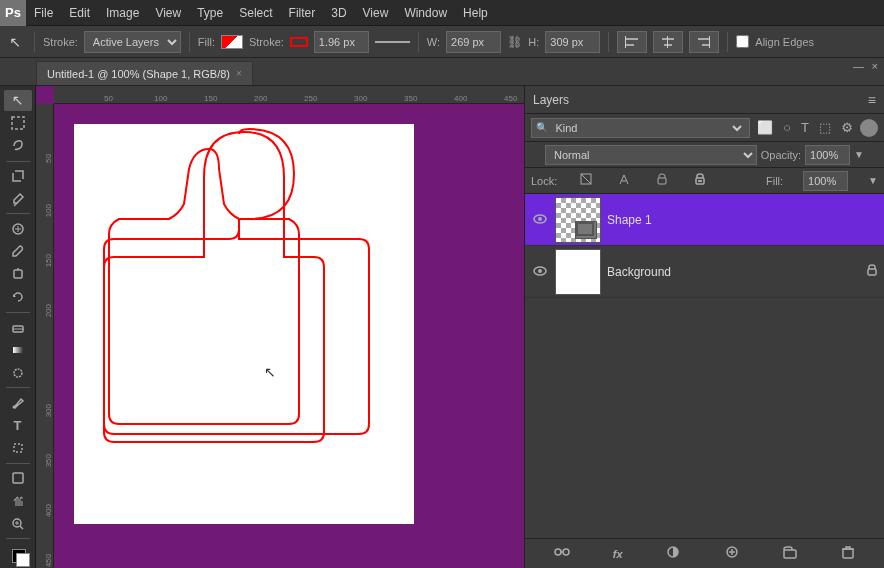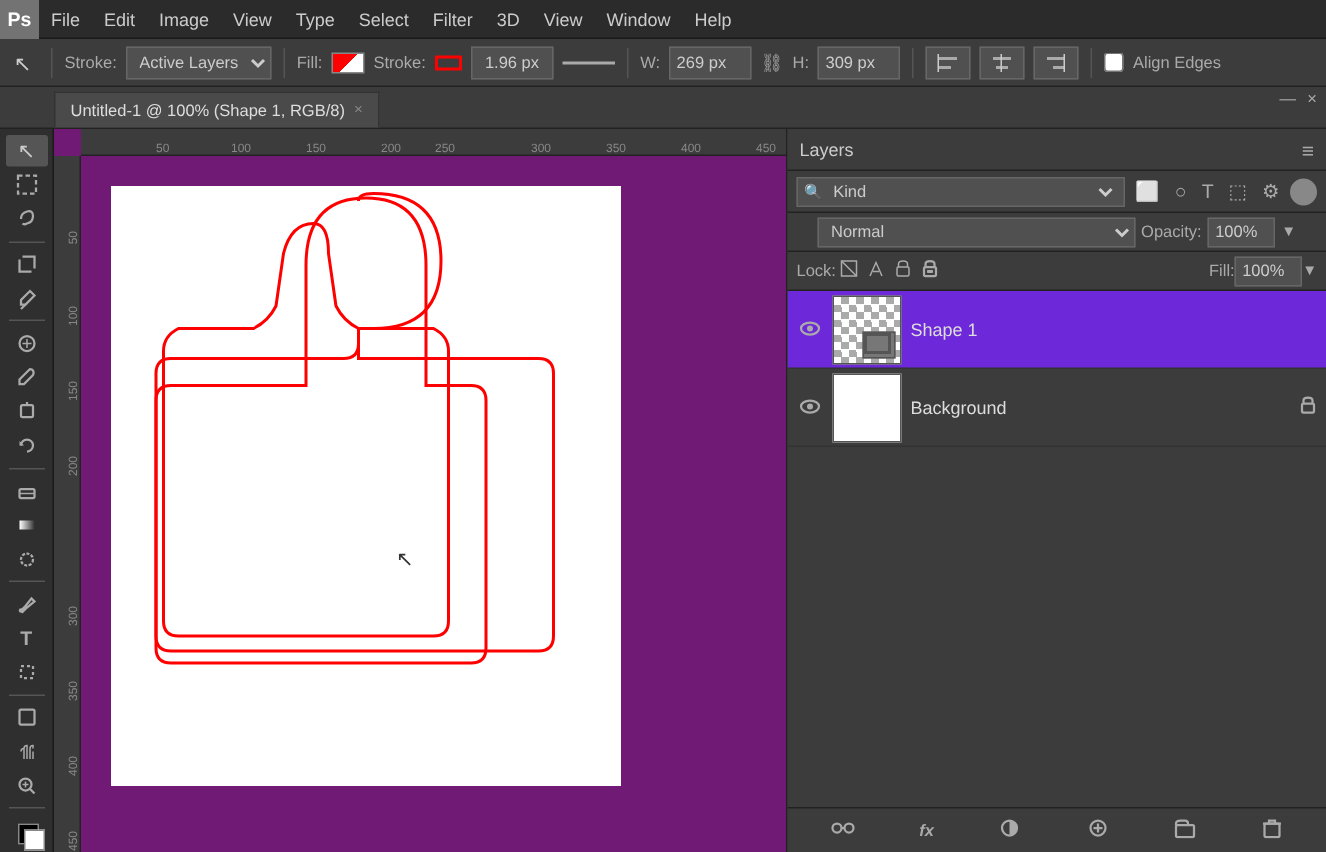--- a/index.html
+++ b/index.html
@@ -120,21 +120,21 @@
       background: #505050; border: 1px solid #666; color: #ccc; font-size: 11px; height: 20px; padding: 0 4px; flex: 1; cursor: pointer;
     }
     .opacity-label { color: #aaa; font-size: 11px; }
     .opacity-input {
       background: #505050; border: 1px solid #666; color: #ccc; font-size: 11px; height: 20px; width: 45px; padding: 0 4px;
     }
     .opacity-arrow { color: #aaa; font-size: 10px; cursor: pointer; }
 
     
     #lock-row {
-      height: 26px; background: #3c3c3c; display: flex; align-items: center; padding: 0 6px; gap: 0;
+      height: 26px; background: #3c3c3c; display: flex; align-items: center; padding: 0 6px; gap: 20px;
       border-bottom: 1px solid #222;
     }
     .lock-label { color: #aaa; font-size: 11px; }
     .lock-icon-btn { color: #aaa; font-size: 12px; cursor: pointer; padding: 0 2px; }
     .fill-label { color: #aaa; font-size: 11px; margin-left: auto; }
     .fill-input {
       background: #505050; border: 1px solid #666; color: #ccc; font-size: 11px; height: 20px; width: 45px; padding: 0 4px;
     }
     .fill-arrow { color: #aaa; font-size: 10px; cursor: pointer; }
 
@@ -190,21 +190,21 @@
   <div class="toolbar-divider"></div>
   <span class="toolbar-label">Stroke:</span>
   <select class="toolbar-select">
     <option>Active Layers</option>
   </select>
   <div class="toolbar-divider"></div>
   <span class="toolbar-label">Fill:</span>
   <div style="width:22px;height:14px;background:linear-gradient(135deg,#f00 0%,#f00 50%,#fff 50%);border:1px solid #888;"></div>
   <span class="toolbar-label">Stroke:</span>
   <div class="stroke-red-box"></div>
-  <input class="toolbar-input" style="width: 55px; text-align: center;" value="1.96 px">
+  <input class="toolbar-input" style="width: 55px;" value="1.96 px">
   <div style="width:35px;height:16px;display:flex;align-items:center;">
     <div style="width:100%;height:2px;background:#aaa;"></div>
   </div>
   <div class="toolbar-divider"></div>
   <span class="toolbar-label">W:</span>
   <input class="toolbar-input" value="269 px" style="">
   <div style="display:flex;gap:2px;align-items:center;">
     <div style="color:#aaa;font-size:12px;">⛓</div>
   </div>
   <span class="toolbar-label">H:</span>
@@ -363,21 +363,21 @@
   </div>
 
   <div id="canvas-area">
 
     <div id="ruler-h">
       <div style="position:relative;width:100%;height:100%;">
         <div style="position:absolute;left:50px;bottom:0;font-size:8px;color:#888;">50</div>
         <div style="position:absolute;left:100px;bottom:0;font-size:8px;color:#888;">100</div>
         <div style="position:absolute;left:150px;bottom:0;font-size:8px;color:#888;">150</div>
         <div style="position:absolute;left:200px;bottom:0;font-size:8px;color:#888;">200</div>
-        <div style="position:absolute;left:236px;bottom:0;font-size:8px;color:#888;">250</div>
+        <div style="position:absolute;left:250px;bottom:0;font-size:8px;color:#888;">250</div>
         <div style="position:absolute;left:300px;bottom:0;font-size:8px;color:#888;">300</div>
         <div style="position:absolute;left:350px;bottom:0;font-size:8px;color:#888;">350</div>
         <div style="position:absolute;left:400px;bottom:0;font-size:8px;color:#888;">400</div>
         <div style="position:absolute;left:450px;bottom:0;font-size:8px;color:#888;">450</div>
       </div>
     </div>
 
     <div id="ruler-v">
       <div style="position:relative;height:100%;width:100%;">
         <div style="position:absolute;top:50px;right:0;font-size:8px;color:#888;writing-mode:vertical-rl;transform:rotate(180deg);">50</div>

